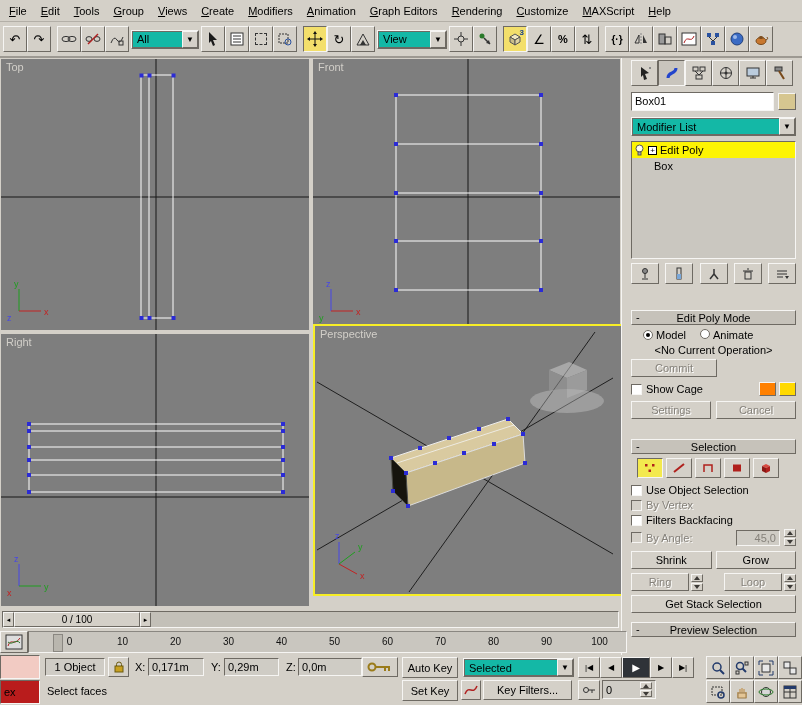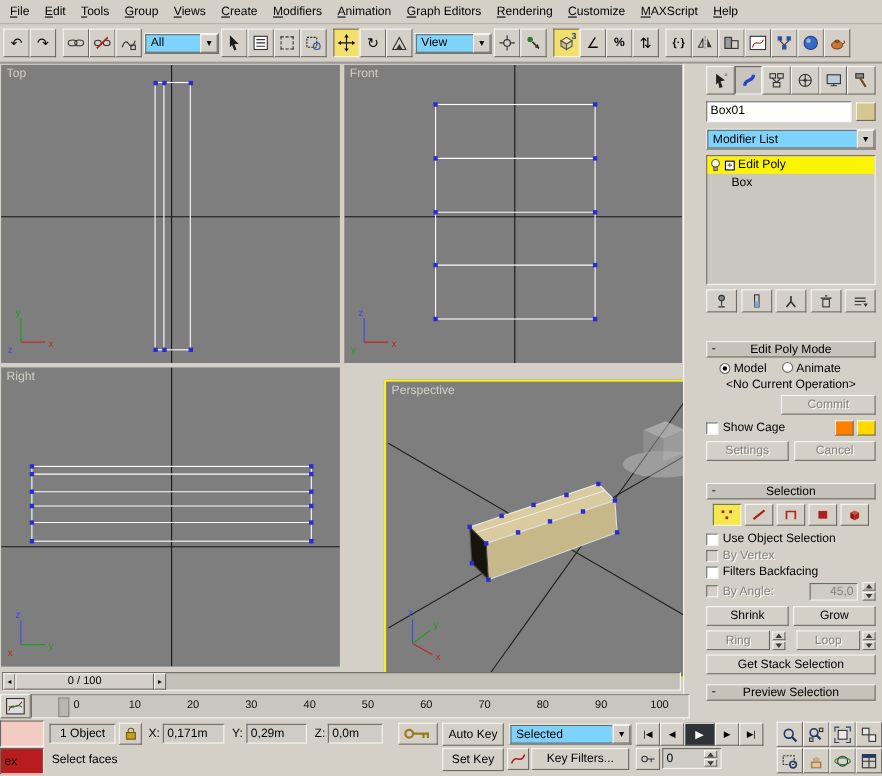--- a/index.html
+++ b/index.html
@@ -13,30 +13,30 @@
 
 .menubar{position:absolute;top:0;left:0;width:802px;height:22px;display:flex;align-items:center;padding:0 2px;border-bottom:1px solid #b3afa7;}
 .menu-item{display:inline-block;padding:3px 7px;}
 .menu-item::first-letter{text-decoration:underline;}
 
 .toolbar{position:absolute;top:22px;left:0;width:802px;height:36px;display:flex;align-items:center;padding:0 3px;border-bottom:2px solid #9d9992;}
 .tbtn{width:24px;height:26px;flex:none;font-size:13px;}
 .tbtn.act{background:#f3df6b;border-color:#6e6a63 #f6f5f3 #f6f5f3 #6e6a63;}
 .tsep{width:6px;height:26px;flex:none;}
 .combo{display:flex;height:19px;flex:none;align-items:stretch;margin:0 2px;}
-.combo-text{background:#7dd3fc;border:1px solid #6e6a63;border-right:0;display:flex;align-items:center;padding:0 4px;flex:1;}
+.combo-text{background:#14b8a6;border:1px solid #6e6a63;border-right:0;display:flex;align-items:center;padding:0 4px;flex:1;}
 .combo-btn{width:16px;font-size:8px;}
 .badge{position:absolute;right:2px;top:1px;font-size:8px;font-weight:bold;color:#16418c;}
 
 .vp{position:absolute;background:#7e7e7e;overflow:hidden;}
 .vp svg{position:absolute;left:0;top:0;}
 .vp-label{position:absolute;left:5px;top:2px;color:#d2cfc9;z-index:2;}
 .vp-persp{border:2px solid #f7ee26;}
 
-.cpanel{position:absolute;left:621px;top:58px;width:181px;height:597px;background:#d4d0c8;padding:2px 6px 0 20px;overflow:hidden;border-left:1px solid #f6f5f3;}
+.cpanel{position:absolute;left:621px;top:58px;width:181px;height:597px;background:#d4d0c8;padding:2px 6px 0 9px;overflow:hidden;border-left:1px solid #f6f5f3;}
 .tabs{display:flex;height:26px;margin-bottom:5px;}
 .tab{width:27px;height:26px;}
 .tab.act{background:#c9c5bd;border-color:#6e6a63 #f6f5f3 #f6f5f3 #6e6a63;}
 .namerow{display:flex;gap:4px;height:20px;margin-bottom:6px;align-items:center;}
 .namefield{flex:1;height:19px;background:#fff;display:flex;align-items:center;padding:0 3px;}
 .swatch{width:18px;height:17px;flex:none;}
 .stack{height:118px;background:#cac7c0;margin-bottom:4px;overflow:hidden;}
 .stack-row{height:16px;display:flex;align-items:center;gap:3px;padding:0 2px;}
 .stack-row.sel{background:#fdf403;}
 .plusbox{width:9px;height:9px;background:#fff;border:1px solid #000;font-size:8px;line-height:7px;text-align:center;flex:none;}
@@ -363,21 +363,21 @@
           <rect x="280" y="156" width="4" height="4"></rect>
       </g>
       <line x1="18" y1="252" x2="18" y2="230" stroke="#4646e8"></line>
       <line x1="18" y1="252" x2="40" y2="252" stroke="#1e9e1e"></line>
       <text x="13" y="228" fill="#4646e8" font-size="9">z</text>
       <text x="43" y="256" fill="#1e9e1e" font-size="9">y</text>
       <text x="6" y="262" fill="#c32222" font-size="9">x</text>
     </svg>
   </div>
 
-  <div class="vp vp-persp" style="left:313px;top:345px;width:367px;height:272px;margin-left:36px;">
+  <div class="vp vp-persp" style="left:313px;top:324px;width:367px;height:272px;">
     <div class="vp-label">Perspective</div>
     <svg width="303" height="268" viewBox="0 0 303 268">
       <line x1="2" y1="56" x2="298" y2="228" stroke="#1f1f1f"></line>
       <line x1="2" y1="224" x2="298" y2="52" stroke="#1f1f1f"></line>
       <line x1="94" y1="266" x2="280" y2="6" stroke="#1f1f1f"></line>
       <g>
         <ellipse cx="252" cy="75" rx="37" ry="12" fill="rgba(215,215,215,0.35)"></ellipse>
         <g opacity="0.5">
           <polygon points="234,44 254,36 272,44 252,52" fill="#d2d2d2"></polygon>
           <polygon points="234,44 252,52 252,72 234,64" fill="#9e9e9e"></polygon>
@@ -553,21 +553,21 @@
         <span style="display:flex;align-items:center;gap:3px;">
             <span class="radio on"></span>
             <span>Model</span>
           </span>
         <span style="display:flex;align-items:flex-start;gap:3px;">
             <span class="radio"></span>
             <span>Animate</span>
           </span>
       </div>
       <div style="text-align:center;margin:3px 0;">&lt;No Current Operation&gt;</div>
-      <div style="display:flex;justify-content:flex-end;margin:2px 0;">
+      <div style="display:flex;justify-content:flex-start;margin:2px 0;">
           <span class="btn out dis" style="width:86px;height:18px;">Commit</span>
         </div>
       <div class="row" style="margin-top:5px;">
         <span class="cb in"></span>
         <span>Show Cage</span>
         <span style="margin-left:auto;display:flex;gap:3px;">
           <span class="swatch out" style="width:17px;height:14px;background:#ff8000;"></span>
           <span class="swatch out" style="width:17px;height:14px;background:#ffd900;"></span>
         </span>
       </div>
@@ -733,21 +733,21 @@
             <path d="M4.5,6 V4.5 a2.5,2.5 0 0 1 5,0 V6" fill="none" stroke="#6b5a10"></path>
           </svg>
         </span>
       </span>
 
     <span class="abs" style="left:135px;top:6px;">X:</span>
     <div class="abs in field" style="left:148px;top:3px;width:56px;height:18px;">0,171m</div>
     <span class="abs" style="left:211px;top:6px;">Y:</span>
     <div class="abs in field" style="left:224px;top:3px;width:55px;height:18px;">0,29m</div>
     <span class="abs" style="left:286px;top:6px;">Z:</span>
-    <div class="abs in field" style="left:298px;top:3px;width:50px;height:18px;">0,0m</div>
+    <div class="abs in field" style="left:298px;top:3px;width:64px;height:18px;">0,0m</div>
 
     <span class="abs btn out" style="left:362px;top:2px;width:36px;height:20px;">
         <span>
           <svg width="26" height="14">
             <circle cx="5" cy="7" r="3.5" fill="none" stroke="#9a7b1a" stroke-width="2"></circle>
             <line x1="8.5" y1="7" x2="23" y2="7" stroke="#9a7b1a" stroke-width="2"></line>
             <line x1="18" y1="7" x2="18" y2="11" stroke="#9a7b1a" stroke-width="2"></line>
             <line x1="22" y1="7" x2="22" y2="11" stroke="#9a7b1a" stroke-width="2"></line>
           </svg>
         </span>

